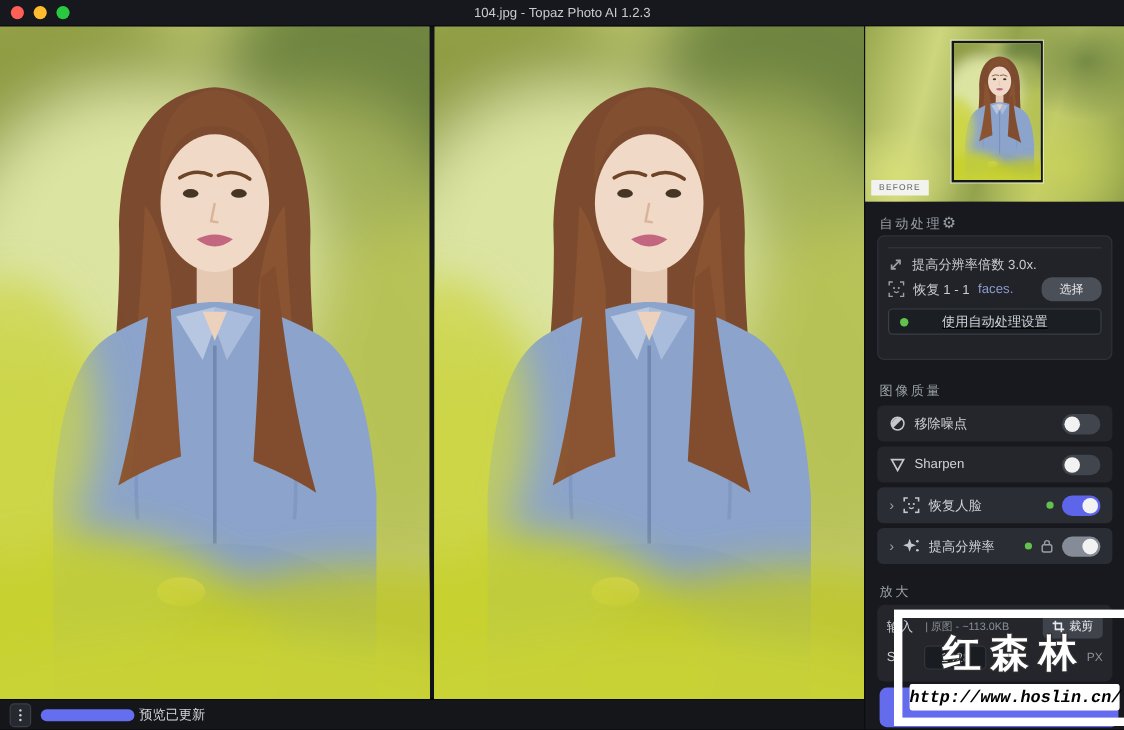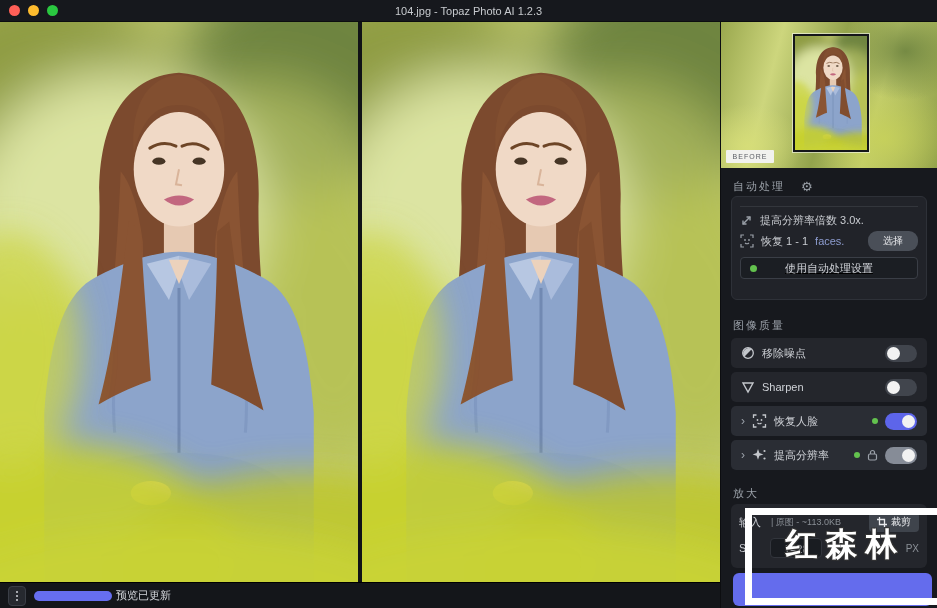--- a/index.html
+++ b/index.html
@@ -47,21 +47,21 @@
                  radial-gradient(ellipse 90px 70px at 85% 20%, rgba(110,132,64,.9), transparent 70%),
                  radial-gradient(ellipse 100px 80px at 75% 80%, rgba(200,210,90,.85), transparent 70%),
                  linear-gradient(105deg,#9aa84e,#cdd67d 25%,#93a34c 50%,#c2cc6d 70%,#8e9e48 100%); }
   .crop-rect { position:absolute; left:72px; top:12px; width:76px; height:118px;
                border:2px solid #15161a; box-shadow:0 0 0 1px rgba(255,255,255,.55); overflow:hidden; }
   .before-label { position:absolute; left:5px; top:128px; width:48px; height:13px; background:#f2f2ee;
                   color:#5a5d63; font-size:7px; letter-spacing:1px; display:flex; align-items:center;
                   justify-content:center; border-radius:1px; }
 
   .section-header { position:absolute; left:12px; font-size:11px; color:#9aa0a8; letter-spacing:2px;
-                    display:flex; align-items:center; gap:16px; }
+                    display:flex; align-items:center; gap:0; }
   .gear { color:#9aa0a8; font-family:"DejaVu Sans", sans-serif; font-size:13px; letter-spacing:0; }
 
   .autopilot-panel { position:absolute; left:10px; right:10px; top:174px; height:104px;
                      background:#212329; border:1px solid #2e3138; border-radius:6px; padding:6px 8px; }
   .ap-row { display:flex; align-items:center; gap:7px; height:24px; }
   .ap-row .txt { font-size:11px; color:#c9ccd1; }
   .ap-row .blue { color:#8d9ccf; }
   .ap-divider { height:1px; background:#33363c; margin:3px 0; }
   .pill-btn { margin-left:auto; background:#4a4f58; color:#e8e9ec; border:none; border-radius:9px;
               font-size:10px; padding:3px 15px; font-family:inherit; }
@@ -359,17 +359,20 @@
           <span class="lbl">S</span>
           <span class="dim-input" style="margin-left:14px">1428</span>
           <span class="unit">PX</span>
         </div>
       </div>
 
       <button class="primary-btn"></button>
 
       <div class="watermark">
         <div class="wm-title">红森林</div>
+        <div class="wm-url-box">
+          <span class="wm-url">http://www.hoslin.cn/</span>
+        </div>
       </div>
 
     </div>
   </div>
 </div>
 
 </body></html>

